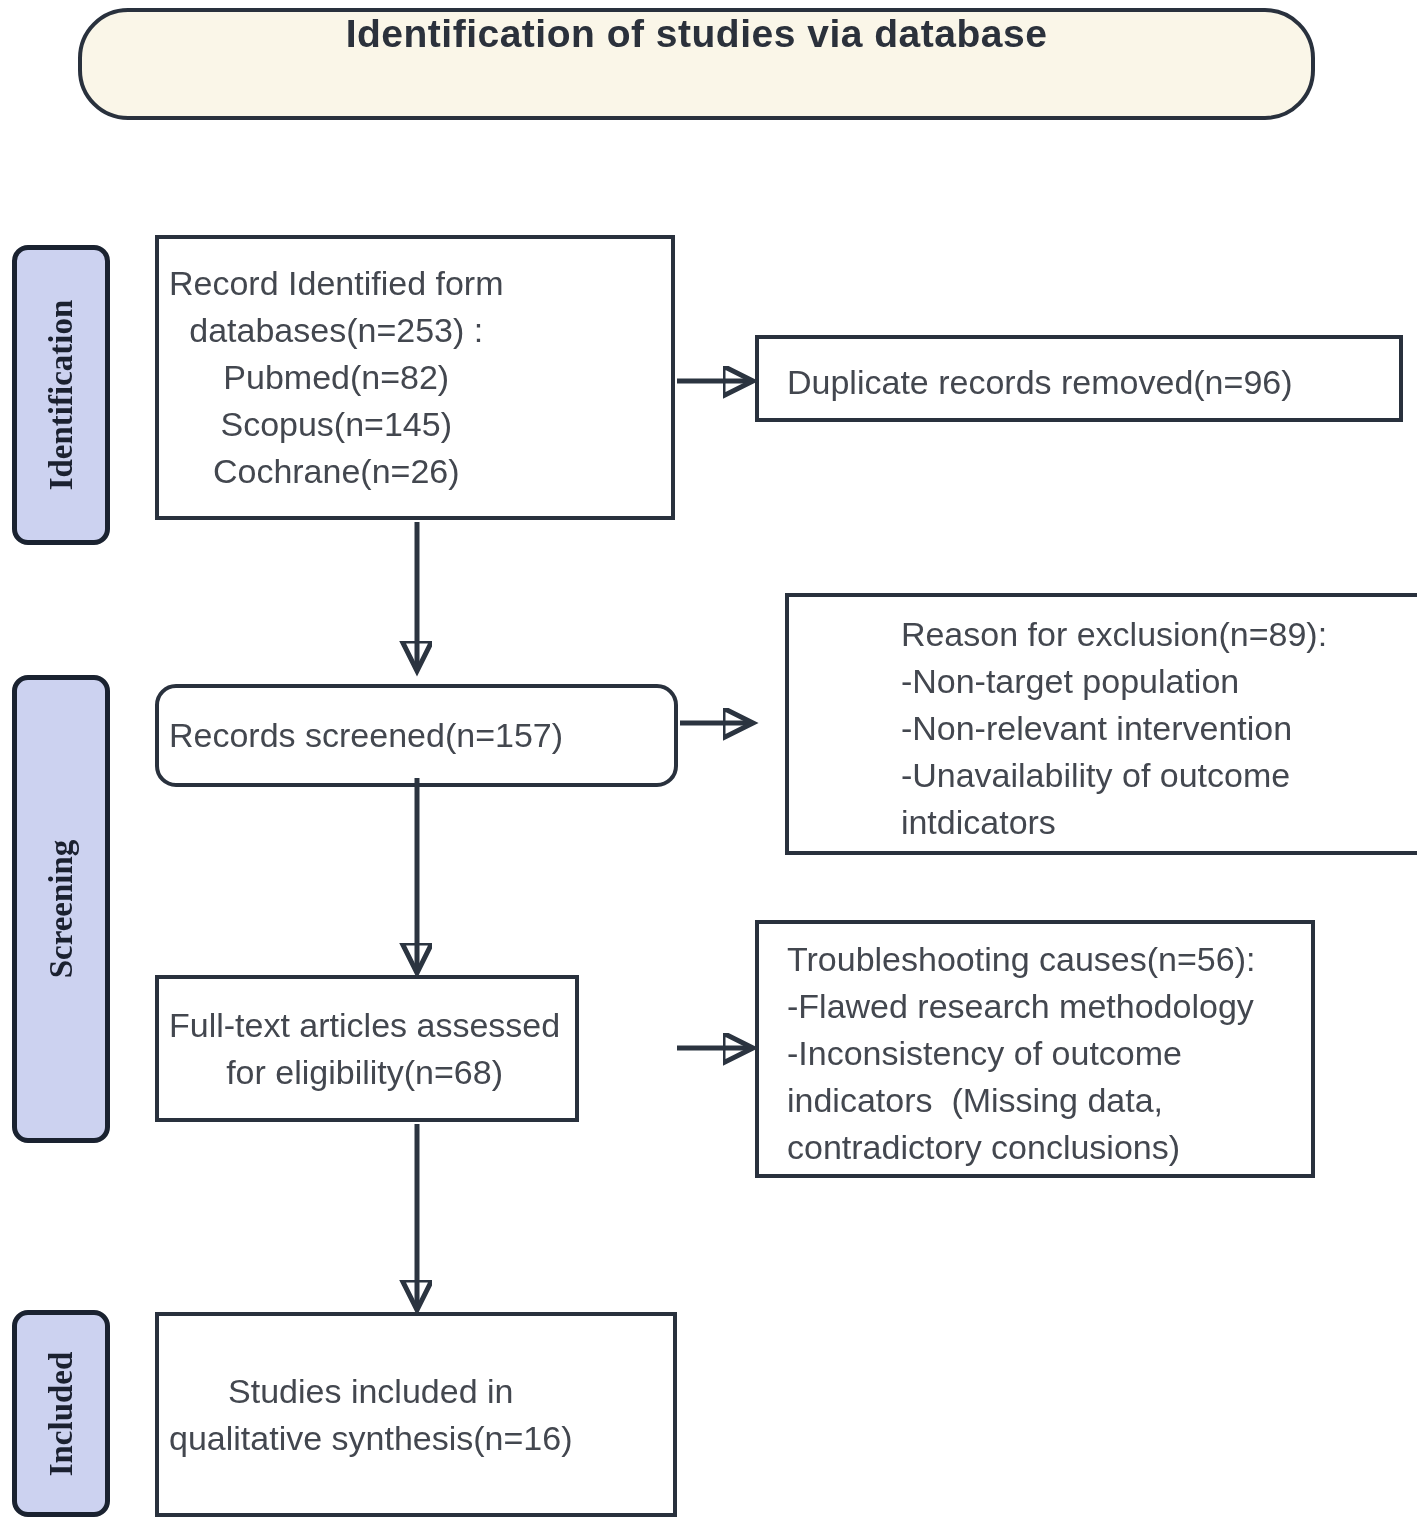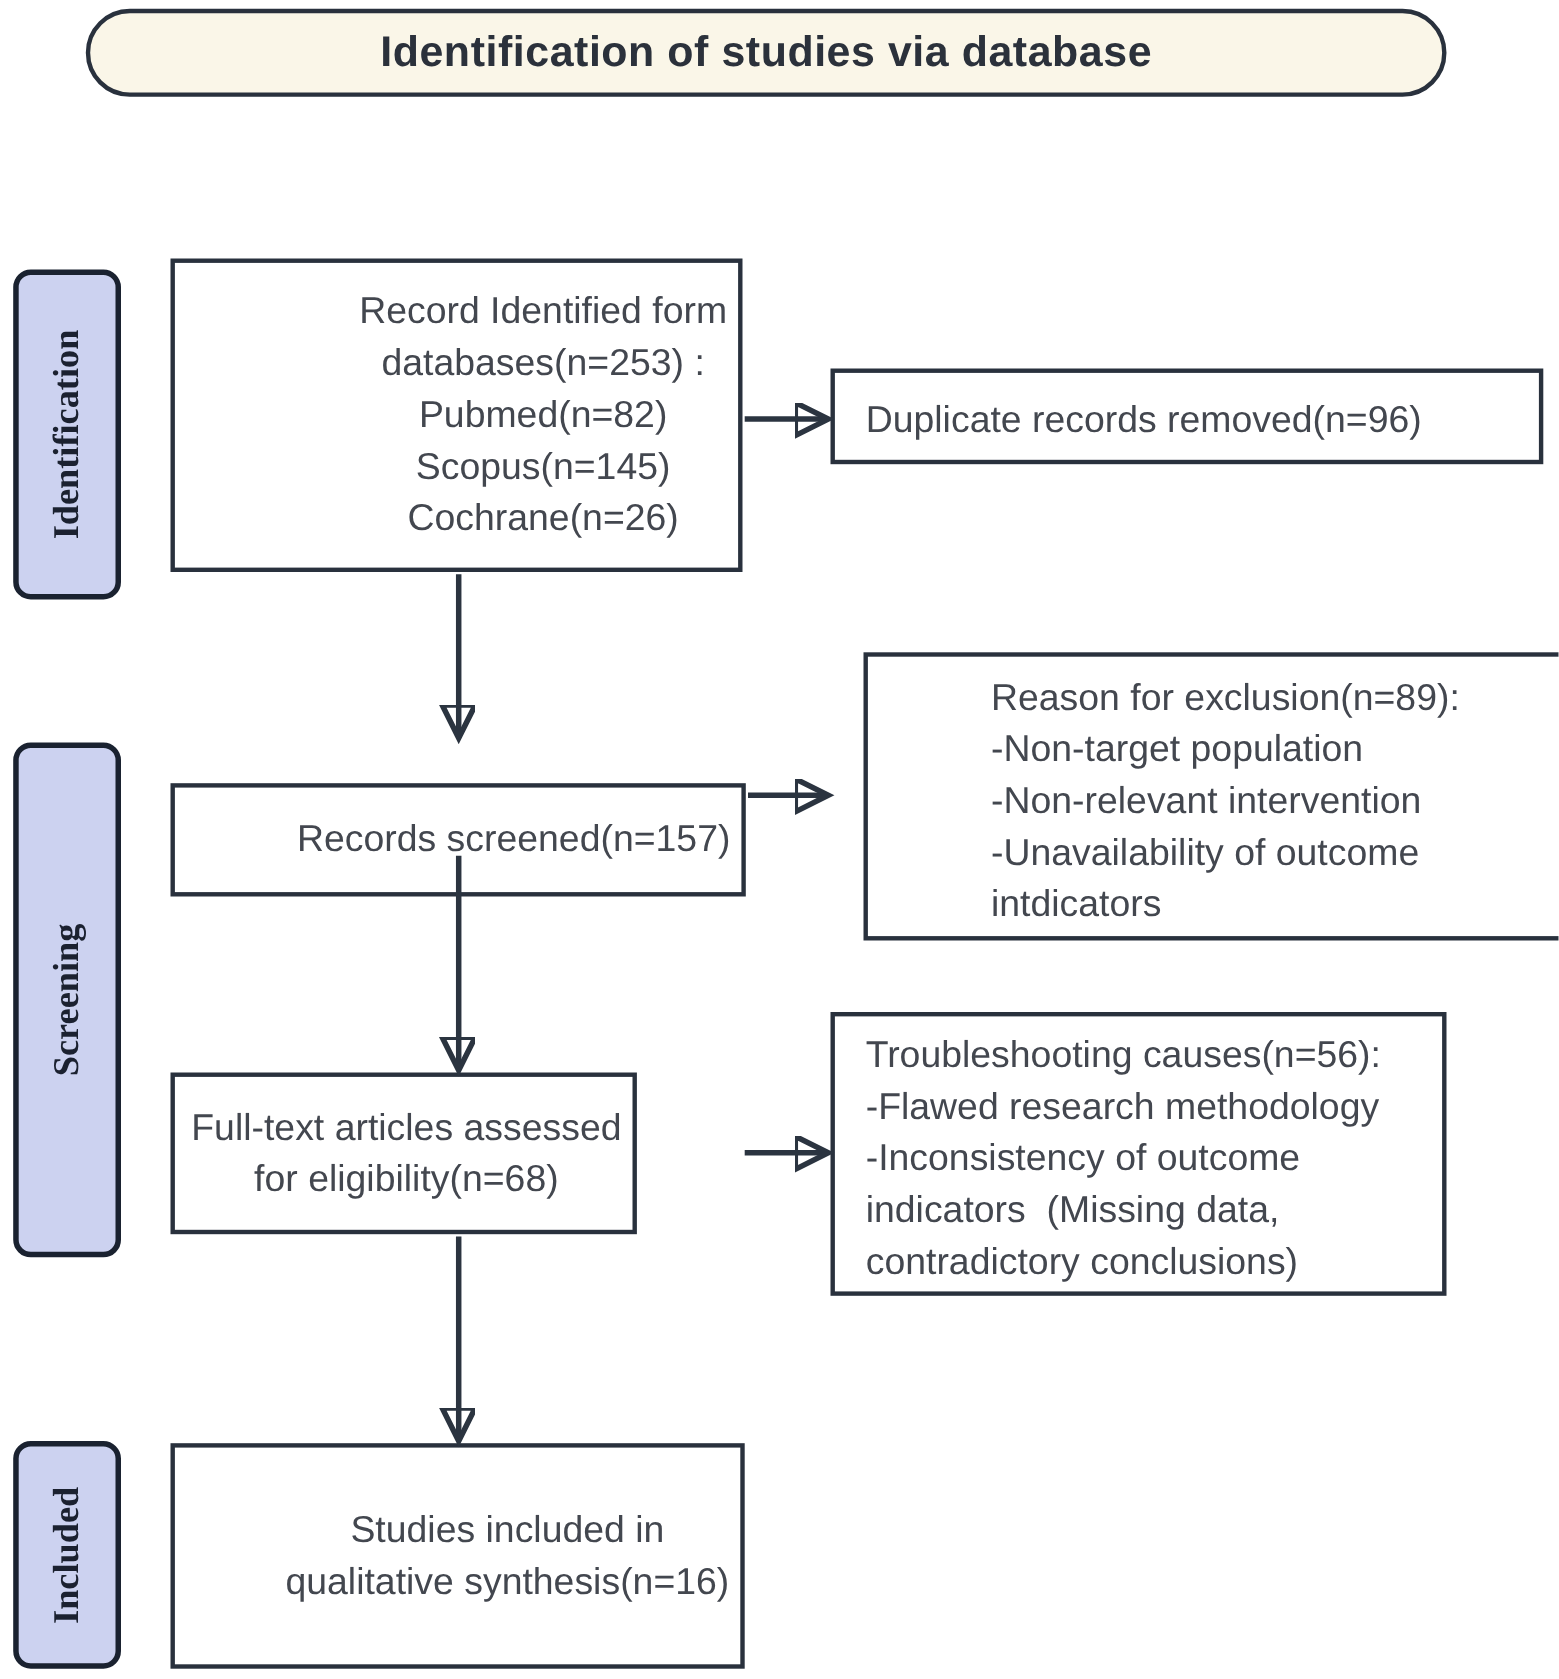--- a/index.html
+++ b/index.html
@@ -17,25 +17,25 @@
   .canvas {
     position: relative;
     width: 1417px;
     height: 1526px;
     background: #ffffff;
     overflow: hidden;
   }
   .title-box {
     position: absolute;
     left: 78px; top: 8px;
-    width: 1237px; height: 80px;
+    width: 1237px; height: 112px;
     background: var(--title-bg);
     border: 4px solid var(--box-border);
     border-radius: 50px;
-    display: flex; align-items: center; justify-content: center;
+    display: flex; align-items: flex-start; justify-content: center;
   }
   .title-text {
     font-size: 39px;
     font-weight: bold;
     color: var(--title-text);
     letter-spacing: 0.5px;
   }
   .stage {
     position: absolute;
     left: 12px; width: 98px;
@@ -58,25 +58,25 @@
   .node {
     position: absolute;
     background: #ffffff;
     border: 4px solid var(--box-border);
     color: var(--text);
     font-size: 34px;
     line-height: 47px;
     display: flex; align-items: center;
   }
   .node .node-text { white-space: pre-wrap; }
-  .node.center { justify-content: flex-end; text-align: center; padding: 4px 10px; }
+  .node.center { justify-content: flex-start; text-align: center; padding: 4px 10px; }
   .node.left   { justify-content: flex-start; text-align: left; padding: 16px 16px 8px 28px; }
   #node-identified { left: 155px; top: 235px;  width: 520px; height: 285px; }
   #node-duplicates { left: 755px; top: 335px;  width: 648px; height: 87px;  }
-  #node-screened   { left: 155px; top: 712px;  width: 523px; height: 103px; }
+  #node-screened   { left: 155px; top: 684px;  width: 523px; height: 103px; border-radius: 21px; }
   #node-exclusion  { left: 785px; top: 593px;  width: 646px; height: 262px; justify-content: center; }
   #node-fulltext   { left: 155px; top: 975px;  width: 424px; height: 147px; }
   #node-trouble    { left: 755px; top: 920px;  width: 560px; height: 258px; }
   #node-included   { left: 155px; top: 1312px; width: 522px; height: 205px; }
   .arrows {
     position: absolute; left: 0; top: 0;
     width: 1417px; height: 1526px;
     pointer-events: none;
   }
   .arrows path {

